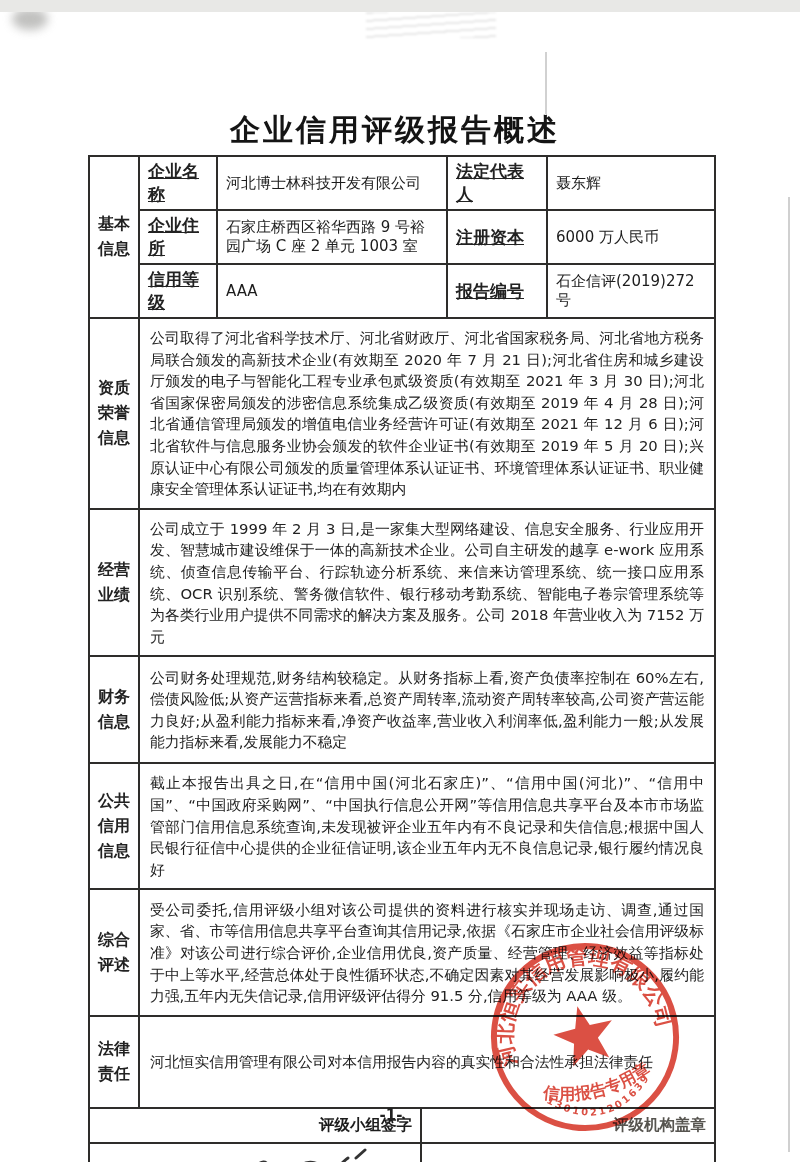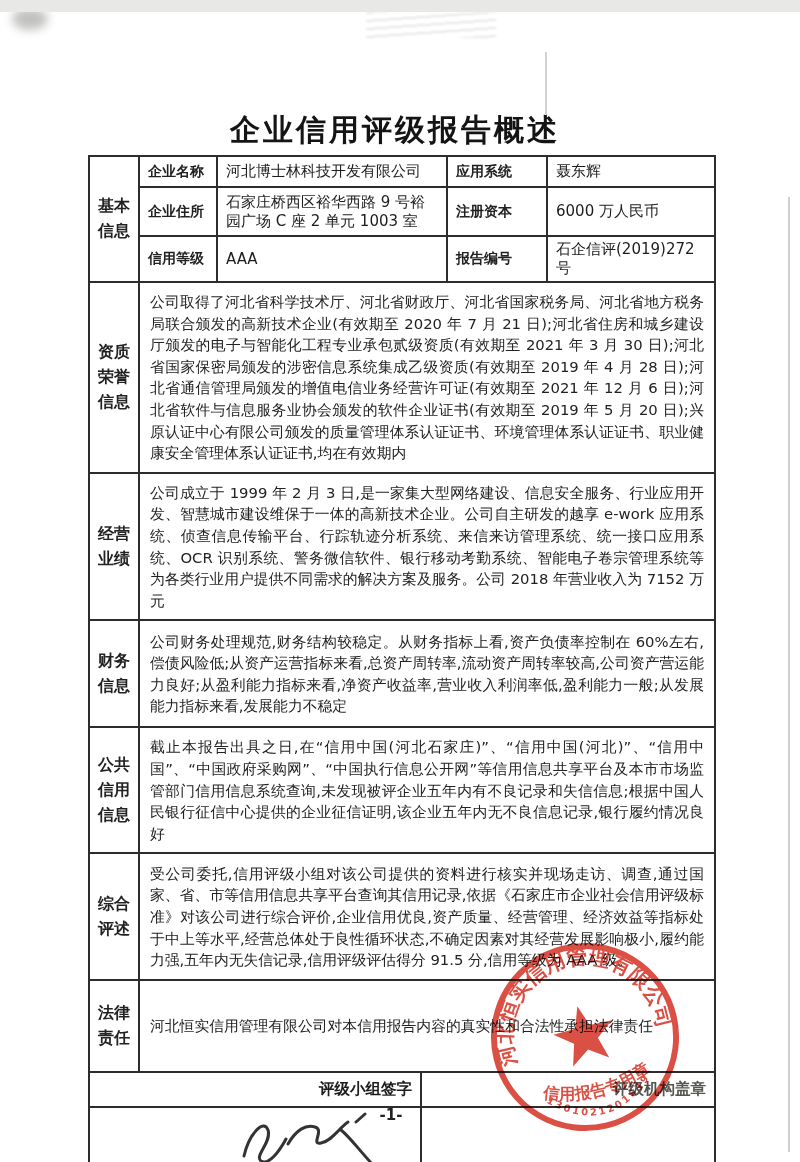--- a/index.html
+++ b/index.html
@@ -22,21 +22,21 @@
     text-align:center;font-size:30px;font-weight:800;letter-spacing:3px;color:#141414;
   }
   .tablewrap{position:absolute;left:88px;top:143px;width:626px;}
   table.t{border-collapse:collapse;table-layout:fixed;width:626px;}
   table.tm,table.ts{margin-top:-2px;}
   .t td{border:2px solid #2e2d2b;padding:3px 8px;vertical-align:middle;overflow:hidden;}
   td.sec{
     text-align:center;font-weight:700;font-size:16px;line-height:1.55;
     white-space:pre-line;padding:20px 2px;color:#222;
   }
-  td.lbl{font-weight:700;font-size:14px;color:#222;}
+  td.lbl{font-weight:700;font-size:17px;color:#222;text-decoration:underline;}
   td.val{font-size:15px;color:#1c1c1c;}
   td.txt{
     font-size:14.8px;line-height:21.6px;text-align:justify;
     padding:8px 10px;color:#222;font-weight:500;
   }
   .faint{color:#56544f;}
   .hA{height:31px}.hB{height:49px}.hC{height:26px}
   .r-quals{height:166px}.r-biz{height:98px}.r-fin{height:89px}.r-pub{height:85px}
   .r-risk{height:36px}.r-sum{height:109px}.r-val{height:53px}.r-leg{height:33px}
   td.sighead{height:27px;text-align:right;font-weight:700;font-size:15.5px;}
@@ -73,21 +73,21 @@
           <col style="width:230px">
           <col style="width:100px">
           <col style="width:168px">
         </colgroup>
       <tbody>
       <tr class="hA">
         <td class="sec" rowspan="3">基本
 信息</td>
         <td class="lbl">企业名称</td>
         <td class="val">河北博士林科技开发有限公司</td>
-        <td class="lbl faint">应用系统</td>
+        <td class="lbl faint">法定代表人</td>
         <td class="val faint">聂东辉</td>
       </tr>
       <tr class="hB">
         <td class="lbl">企业住所</td>
         <td class="val">石家庄桥西区裕华西路 9 号裕园广场 C 座 2 单元 1003 室</td>
         <td class="lbl faint">注册资本</td>
         <td class="val faint">6000 万人民币</td>
       </tr>
       <tr class="hC">
         <td class="lbl">信用等级</td>

